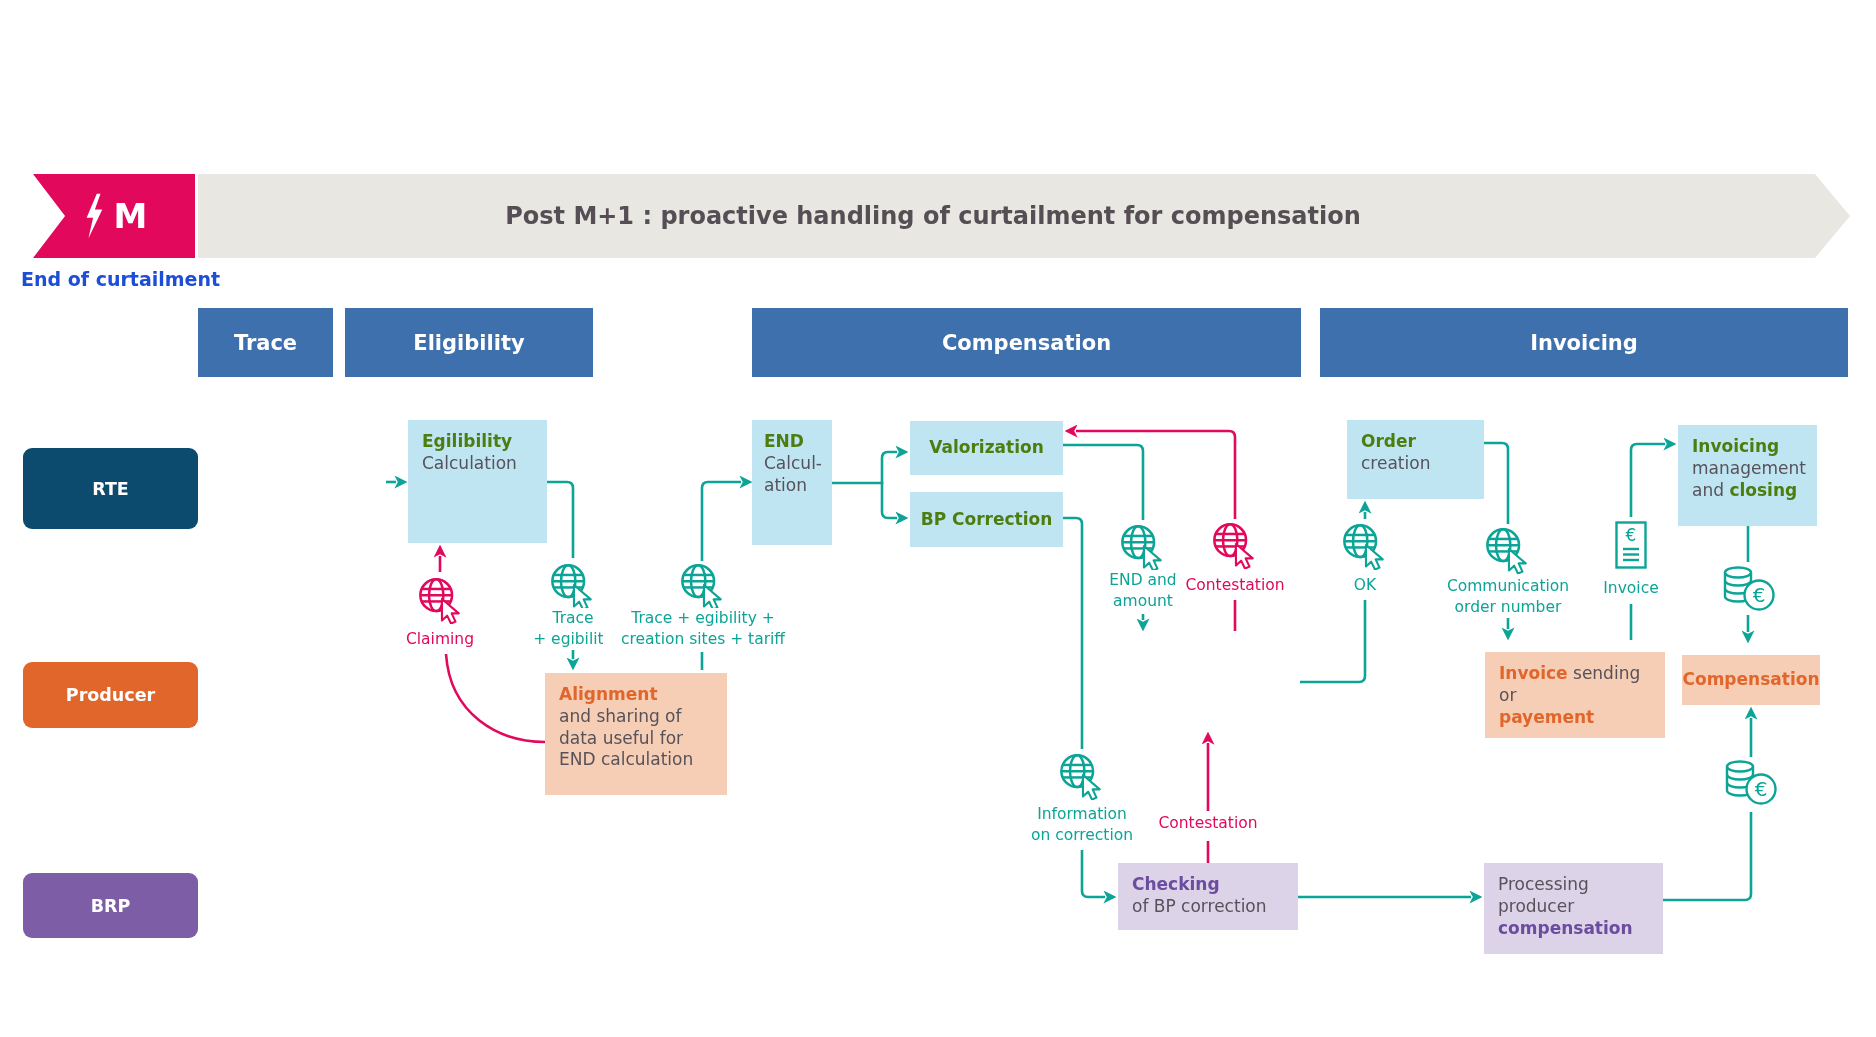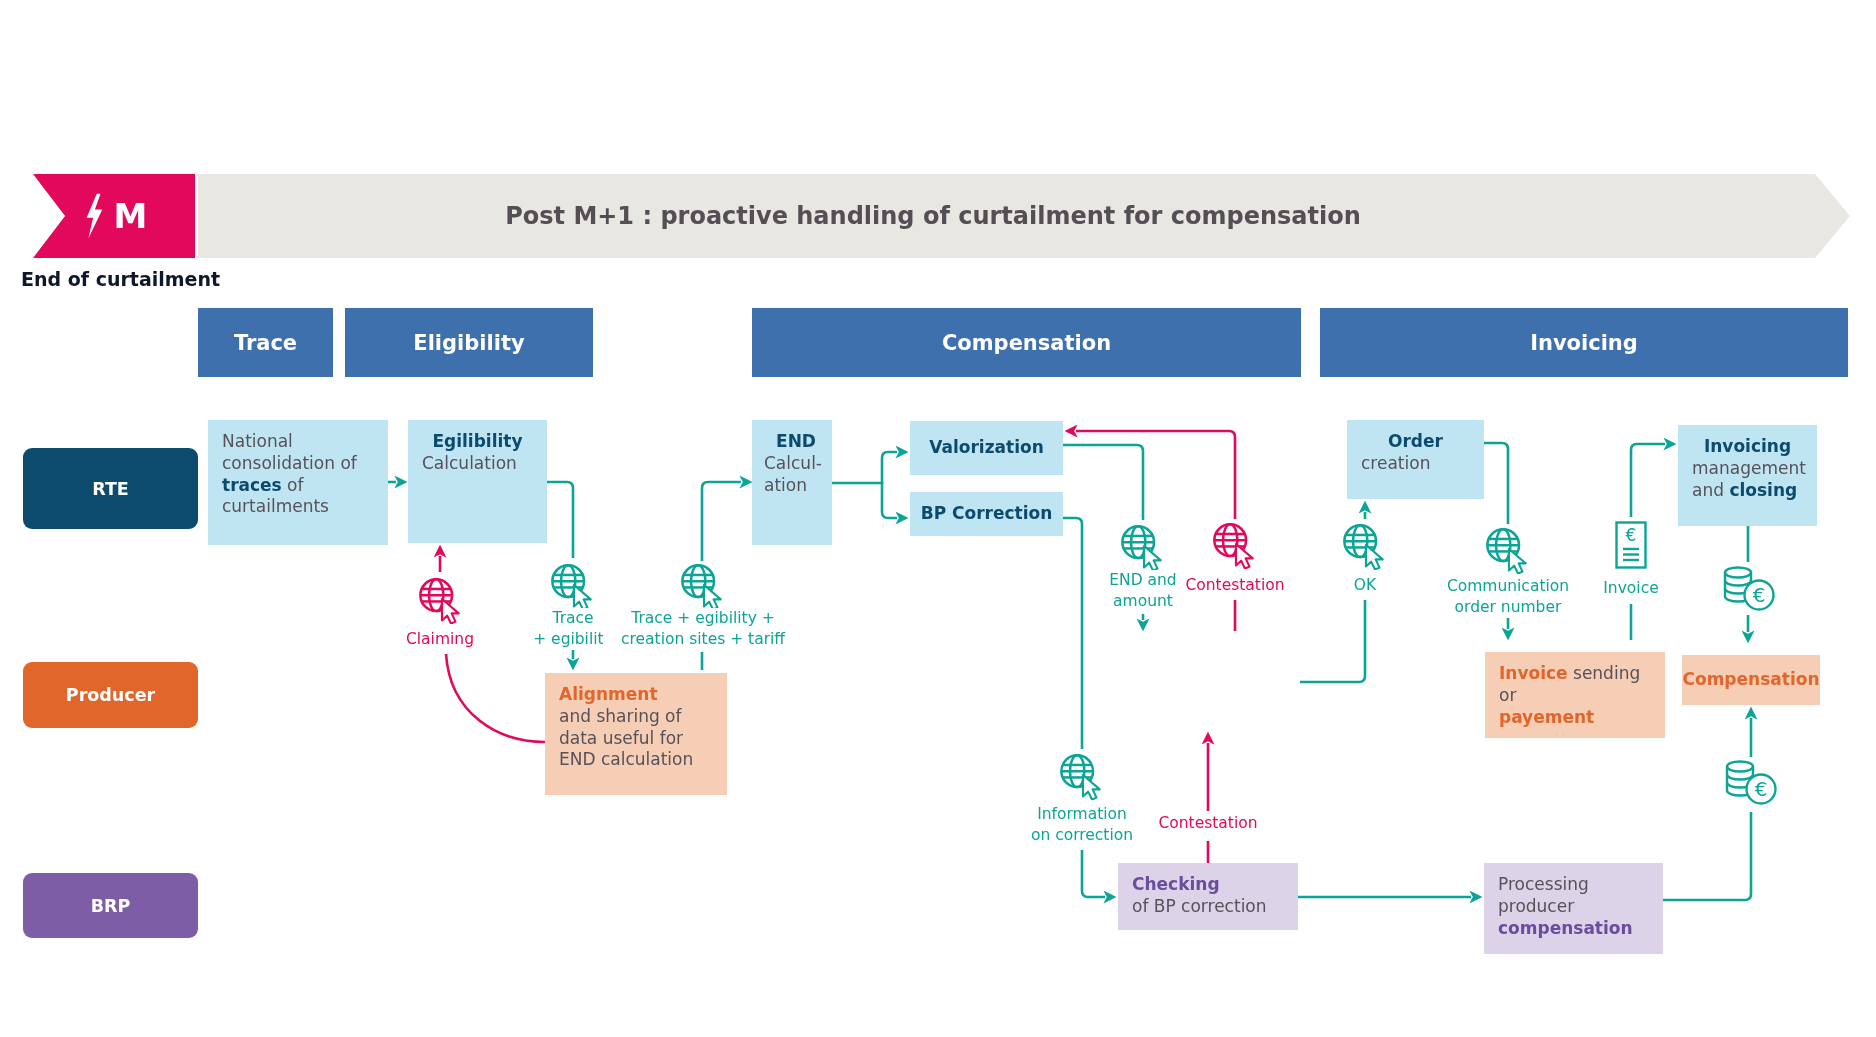--- a/index.html
+++ b/index.html
@@ -9,38 +9,38 @@
 
   
   .flag{position:absolute;left:33px;top:174px;width:162px;height:84px;background:#E2085C;
         clip-path:polygon(0% 0%,100% 0%,100% 100%,0% 100%,19.8% 50%);
         display:flex;align-items:center;justify-content:center;z-index:2;}
   .flag .m{color:#fff;font-weight:bold;font-size:34px;margin-left:7px;}
   .band{position:absolute;left:198px;top:174px;width:1652px;height:84px;background:#E9E7E2;
         clip-path:polygon(0 0,calc(100% - 35px) 0,100% 50%,calc(100% - 35px) 100%,0 100%);z-index:0;}
   .band-title{position:absolute;left:198px;top:174px;width:1470px;height:84px;display:flex;
         align-items:center;justify-content:center;font-weight:bold;font-size:24px;color:#554F55;z-index:2;}
-  .eoc{position:absolute;left:21px;top:268px;width:230px;font-weight:bold;font-size:19px;color:#0f172a;z-index:2;}
+  .eoc{position:absolute;left:21px;top:268px;width:230px;font-weight:bold;font-size:19px;color:#1d4ed8;z-index:2;}
 
   
   .header{position:absolute;top:308px;height:69px;background:#3E70AE;color:#fff;font-weight:bold;
         font-size:21px;display:flex;align-items:center;justify-content:center;z-index:2;}
 
   
   .lane{position:absolute;left:23px;width:175px;border-radius:9px;color:#fff;font-weight:bold;
         font-size:17.5px;display:flex;align-items:center;justify-content:center;z-index:2;}
 
   
   .box{position:absolute;font-size:17px;line-height:1.28;color:#57525A;padding:11px 14px;
        box-sizing:border-box;z-index:2;}
   .lb{background:#BFE5F3;}
   .peach{background:#F6CEB6;}
   .lpurple{background:#DDD3E9;}
   .cen{display:flex;align-items:center;justify-content:center;padding:0;text-align:center;}
-  .b-blue{color:#0c4a6e;font-weight:bold;text-align:center;}
+  .b-blue{color:#4d7c0f;font-weight:bold;}
   .b-orange{color:#E0662C;font-weight:bold;}
   .b-purple{color:#6B4C9F;font-weight:bold;}
 
   
   .ilabel{position:absolute;font-size:15.5px;line-height:1.34;text-align:center;color:#0CA496;
           background:#fff;z-index:3;}
   .ilabel.pink{color:#E2085C;}
   .icon{position:absolute;z-index:3;}
   .teal{color:#0CA496;}
   .pinkc{color:#E2085C;}
@@ -141,36 +141,33 @@
 
   <div class="header" style="left:198px;width:135px;">Trace</div>
   <div class="header" style="left:345px;width:248px;">Eligibility</div>
   <div class="header" style="left:752px;width:549px;">Compensation</div>
   <div class="header" style="left:1320px;width:528px;">Invoicing</div>
 
   <div class="lane" style="top:448px;height:81px;background:#0c4a6e;">RTE</div>
   <div class="lane" style="top:662px;height:66px;background:#E0662C;">Producer</div>
   <div class="lane" style="top:873px;height:65px;background:#7D5EA6;">BRP</div>
 
-  <div class="box lb" style="left:208px;top:420px;width:180px;height:125px;">
-    <span>National consolidation of </span><span class="b-blue">traces</span><span> of curtailments</span>
-  </div>
   <div class="box lb" style="left:408px;top:420px;width:139px;height:123px;">
     <div class="b-blue">Egilibility</div>
     <div>Calculation</div>
   </div>
   <div class="box lb" style="left:752px;top:420px;width:80px;height:125px;padding:11px 4px 11px 12px;">
     <div class="b-blue">END</div>
     <div>Calcul-</div>
     <div>ation</div>
   </div>
   <div class="box lb cen" style="left:910px;top:421px;width:153px;height:54px;">
     <span class="b-blue">Valorization</span>
   </div>
-  <div class="box lb cen" style="left:910px;top:492px;width:153px;height:44px;">
+  <div class="box lb cen" style="left:910px;top:492px;width:153px;height:55px;">
     <span class="b-blue">BP Correction</span>
   </div>
   <div class="box lb" style="left:1347px;top:420px;width:137px;height:79px;">
     <div class="b-blue">Order</div>
     <div>creation</div>
   </div>
   <div class="box lb" style="left:1678px;top:425px;width:139px;height:101px;">
     <div class="b-blue">Invoicing</div>
     <div>management</div>
     <div><span>and </span><span class="b-blue">closing</span></div>

